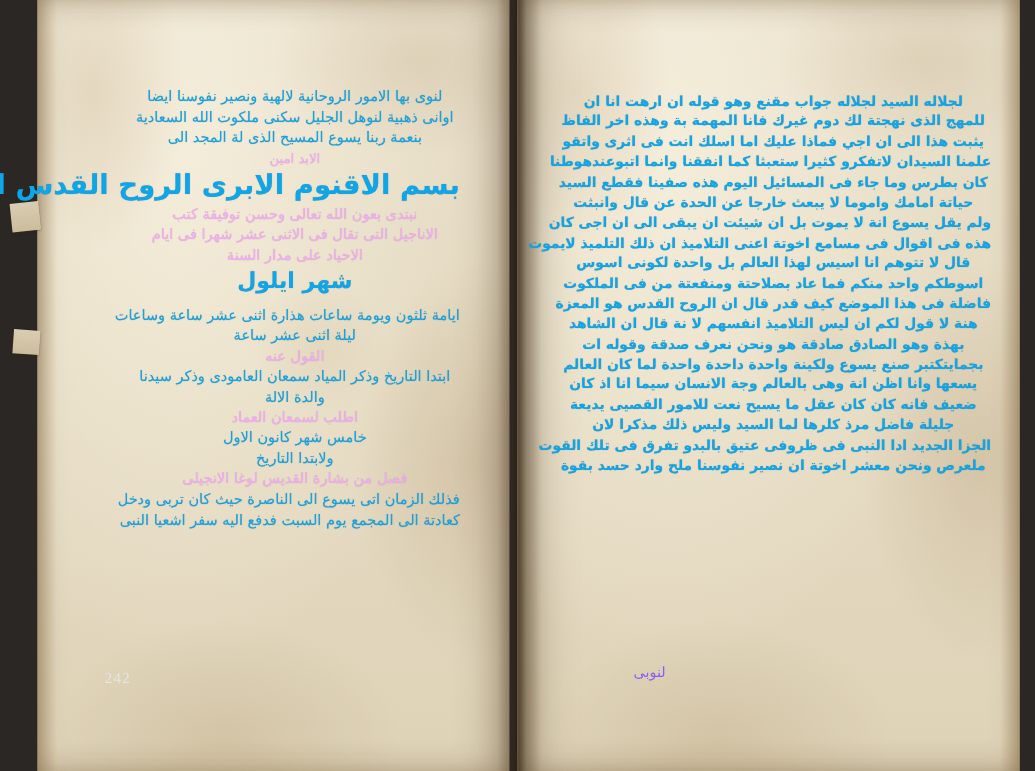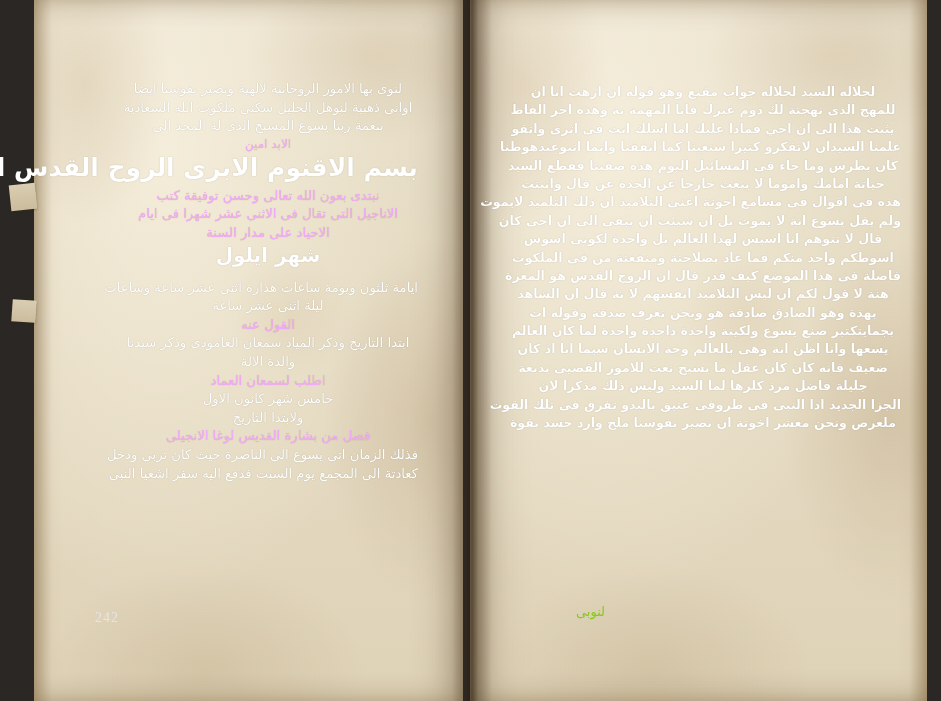--- a/index.html
+++ b/index.html
@@ -115,21 +115,21 @@
     position: absolute;
     direction: rtl;
     text-align: justify;
     text-align-last: center;
     font-family: "DejaVu Sans", sans-serif;
   }
 
   .line {
     display: block;
     white-space: nowrap;
-    color: #ffffff;
+    color: #0ea5e9;
     font-size: 13.2px;
     line-height: 1.0;
     margin-bottom: 5.4px;
     letter-spacing: 0.2px;
     text-shadow: 0 0 1px rgba(60,48,28,0.35);
     transform-origin: center right;
   }
   .line.red {
     color: #f0abfc;
     text-shadow: 0 0 1px rgba(140,60,35,0.35);
@@ -174,21 +174,21 @@
     font-size: 14px;
     color: #e5e5e5;
     letter-spacing: 1px;
   }
   
   .catchword {
     position: absolute;
     left: 576px;
     top: 604px;
     font-size: 13px;
-    color: #84cc16;
+    color: #8b5cf6;
     direction: rtl;
   }
 </style>
 </head>
 <body>
 
 <div id="manuscript">
   <div class="spread">
 
     <div class="page page-right">
@@ -207,22 +207,22 @@
     <div class="repair-tab t1"></div>
     <div class="repair-tab t2"></div>
 
     <div class="textblock" id="right-text">
       <span class="line">لجلاله السيد لجلاله جواب مقنع وهو قوله ان ارهت انا ان</span>
       <span class="line">للمهج الذى نهجتة لك دوم غيرك فانا المهمة بة وهذه اخر الفاظ</span>
       <span class="line">يثبت هذا الى ان اجي فماذا عليك اما اسلك انت فى اثرى واتقو</span>
       <span class="line">علمنا السيدان لاتفكرو كثيرا ستعبثا كما انفقنا وانما اتبوعندهوطنا</span>
       <span class="line">كان بطرس وما جاء فى المسائيل اليوم هذه صفينا فقطع السيد</span>
       <span class="line">حياتة امامك واموما لا يبعث خارجا عن الحدة عن قال وانبثت</span>
+      <span class="line">ولم يقل يسوع انة لا يموت بل ان شيئت ان يبقى الى ان اجى كان</span>
       <span class="line">هذه فى اقوال فى مسامع اخوتة اعنى التلاميذ ان ذلك التلميذ لايموت</span>
-      <span class="line">ولم يقل يسوع انة لا يموت بل ان شيئت ان يبقى الى ان اجى كان</span>
       <span class="line">قال لا تتوهم انا اسيس لهذا العالم بل واحدة لكونى اسوس</span>
       <span class="line">اسوطكم واحد منكم فما عاد بصلاحتة ومنفعتة من فى الملكوت</span>
       <span class="line">فاضلة فى هذا الموضع كيف قدر قال ان الروح القدس هو المعزة</span>
       <span class="line">هنة لا قول لكم ان ليس التلاميذ انفسهم لا نة قال ان الشاهد</span>
       <span class="line">بهذة وهو الصادق صادقة هو ونحن نعرف صدقة وقوله ات</span>
       <span class="line">بجمايتكتبر صنع يسوع ولكينة واحدة داحدة واحدة لما كان العالم</span>
       <span class="line">يسعها وانا اظن انة وهى بالعالم وجة الانسان سيما انا اذ كان</span>
       <span class="line">ضعيف فانه كان كان عقل ما يسيح نعت للامور القصيى يديعة</span>
       <span class="line">جليلة فاضل مرذ كلرها لما السيد وليس ذلك مذكرا لان</span>
       <span class="line">الجزا الجديد ادا النبى فى ظروفى عتيق بالبدو تفرق فى تلك القوت</span>

